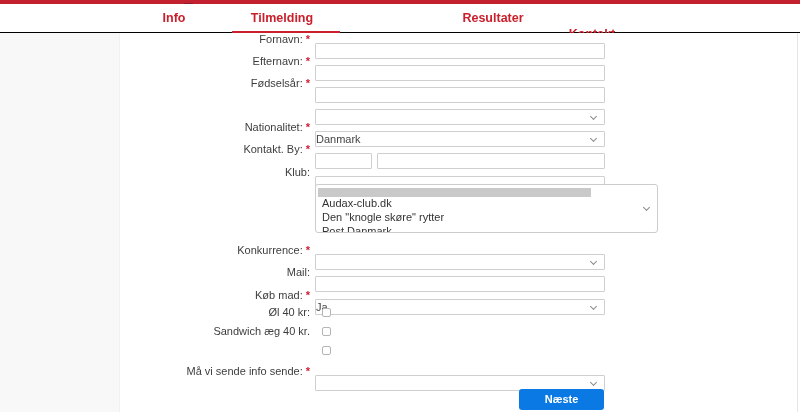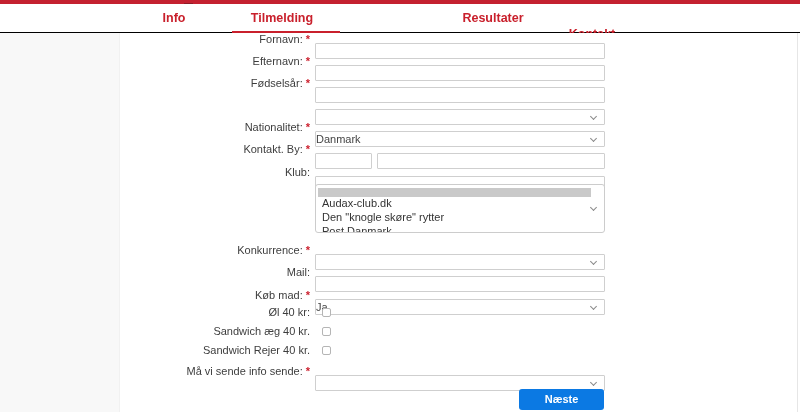--- a/index.html
+++ b/index.html
@@ -35,21 +35,21 @@
   .sel{cursor:pointer;}
   .sel .val{display:block;line-height:14px;}
   .chev{position:absolute;right:8px;top:4px;width:5px;height:5px;
     border-right:1.5px solid #8a8a8a;border-bottom:1.5px solid #8a8a8a;transform:rotate(45deg);}
   .row-fornavn{top:-2px}.row-efternavn{top:20px}.row-fodselsar{top:42px}
   .row-kon{top:64px}.row-nationalitet{top:86px}.row-postnr{top:108px}.row-klub{top:131px}
   .row-konkurrence{top:209px}.row-mail{top:231px}.row-kobmad{top:254px}
   .inp-postnr{width:57px;}
   .inp-by{left:257px;width:228px;}
   
-  .listbox{position:absolute;left:195px;top:151px;width:290px;height:49px;background:#fff;
+  .listbox{position:absolute;left:195px;top:151px;width:343px;height:49px;background:#fff;
     border:1px solid #ccc;border-radius:3px;overflow:hidden;}
   .opt-sel{position:absolute;left:2px;top:3px;width:273px;height:9px;background:#c9c9c9;}
   .opt{position:absolute;left:6px;font-size:11px;color:#333;white-space:nowrap;cursor:pointer;}
   .opt1{top:12px}.opt2{top:26px}.opt3{top:40px}
   .listbox .chev{top:20px;}
   
   .row-cb{height:15px;}
   .row-ol{top:272px}.row-aeg{top:291px}.row-rejer{top:310px}.row-infomails{top:330px}
   .row-cb .lbl{line-height:15px;}
   .cb{position:absolute;left:202px;top:3px;width:9px;height:9px;background:#fff;
@@ -154,21 +154,20 @@
       <span class="lbl"><span>Øl 40 kr:</span></span>
       <span class="cb"></span>
     </div>
 
     <div class="row row-cb row-aeg">
       <span class="lbl"><span>Sandwich æg 40 kr.</span></span>
       <span class="cb"></span>
     </div>
 
     <div class="row row-cb row-rejer">
-      <span class="lbl"><span>Sandwich Rejer 40 kr.</span></span>
       <span class="cb"></span>
     </div>
 
     <div class="row row-infomails">
       <span class="lbl"><span>Må vi sende info sende:</span><span class="req">*</span></span>
       <div class="sel">
         <span class="val"></span>
         <span class="chev"></span>
       </div>
     </div>

